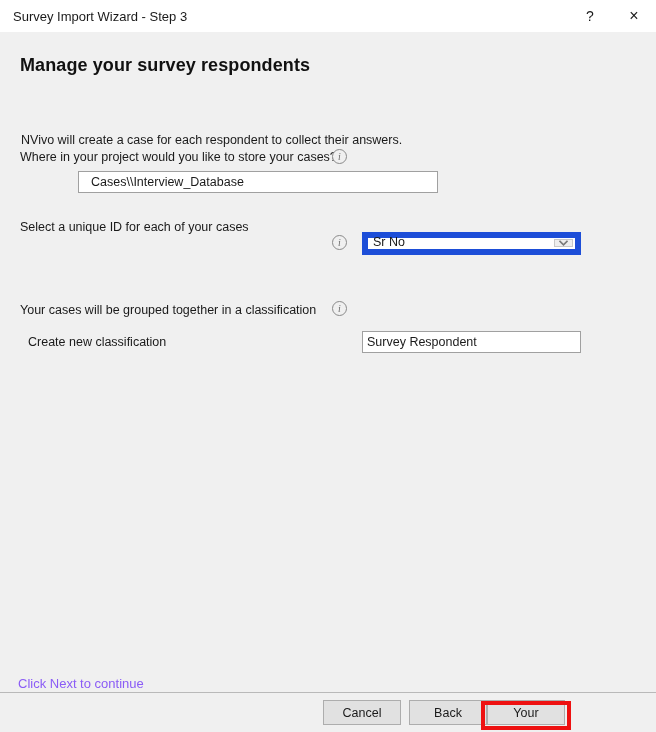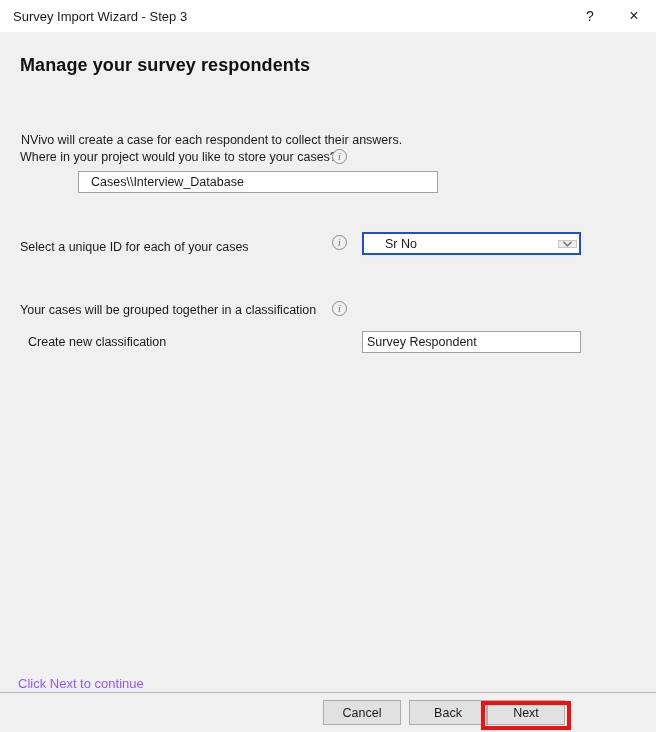--- a/index.html
+++ b/index.html
@@ -134,25 +134,24 @@
     text-align: center;
     cursor: default;
     padding: 0;
   }
 
   
   .combo {
     position: absolute;
     box-sizing: border-box;
     background: #ffffff;
-    border: 2px solid #1d4ed8;
-    display: flex;
-    align-items: center;
-    cursor: default;
-    padding-left: 16px;
+    border: 6px solid #1d4ed8;
+    display: flex;
+    align-items: flex-end;
+    cursor: default;
   }
   .combo-value {
     flex: 1 1 auto;
     font-size: 12.5px;
     color: #1a1a1a;
     padding-left: 5px;
     display: flex;
     align-items: center;
     white-space: nowrap;
     overflow: hidden;
@@ -225,21 +224,21 @@
 
 <div class="content">
 
   <div class="page-heading">Manage your survey respondents</div>
   <div class="page-subtext">NVivo will create a case for each respondent to collect their answers.</div>
 
   <div class="field-label" style="left:20px; top:118px;">Where in your project would you like to store your cases?</div>
   <div class="info-icon" style="left:332px; top:117px;">i</div>
   <input class="text-input" style="left: 78px; top: 139px; width: 360px; height: 22px; padding-left: 12px;" value="Cases\\Interview_Database">
 
-  <div class="field-label" style="left:20px; top:208px;">Select a unique ID for each of your cases</div>
+  <div class="field-label" style="left:20px; top:188px;">Select a unique ID for each of your cases</div>
   <div class="info-icon" style="left:332px; top:203px;">i</div>
   <div class="combo" style="left:362px; top:200px; width:219px; height:23px;">
     <span class="combo-value">Sr No</span>
     <span class="combo-arrow">
       <svg width="9" height="6" viewBox="0 0 9 6" aria-hidden="true">
         <path d="M0.5 0.8 L4.5 4.8 L8.5 0.8" fill="none" stroke="#7a7a7a" stroke-width="1.6"></path>
       </svg>
     </span>
   </div>
 
@@ -248,15 +247,15 @@
   <div class="field-label" style="left:28px; top:303px;">Create new classification</div>
   <input class="text-input" style="left: 362px; top: 299px; width: 219px; height: 22px;" value="Survey Respondent">
 
 </div>
 
 <div class="status-text">Click Next to continue</div>
 <div class="footer-sep"></div>
 <div class="footer">
   <button class="btn" id="cancel-button">Cancel</button>
   <button class="btn" id="back-button">Back</button>
-  <button class="btn" id="next-button">Next</button>
+  <button class="btn" id="next-button">Your</button>
 </div>
 <div class="highlight-box"></div>
 
 </body></html>

